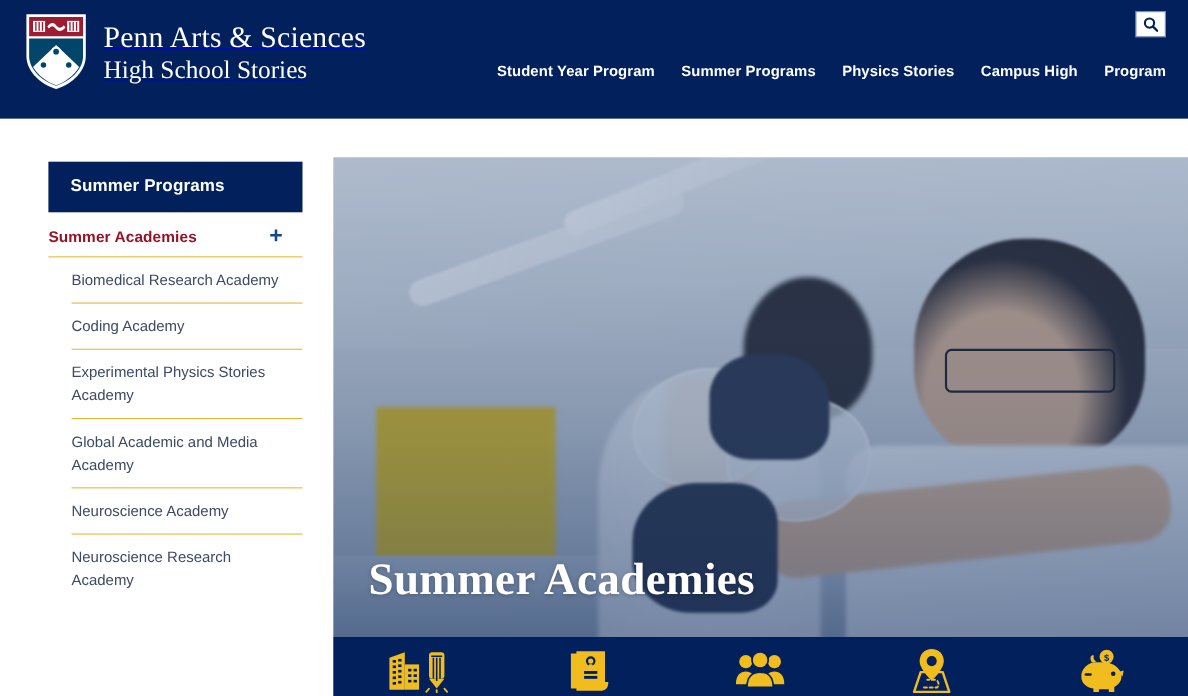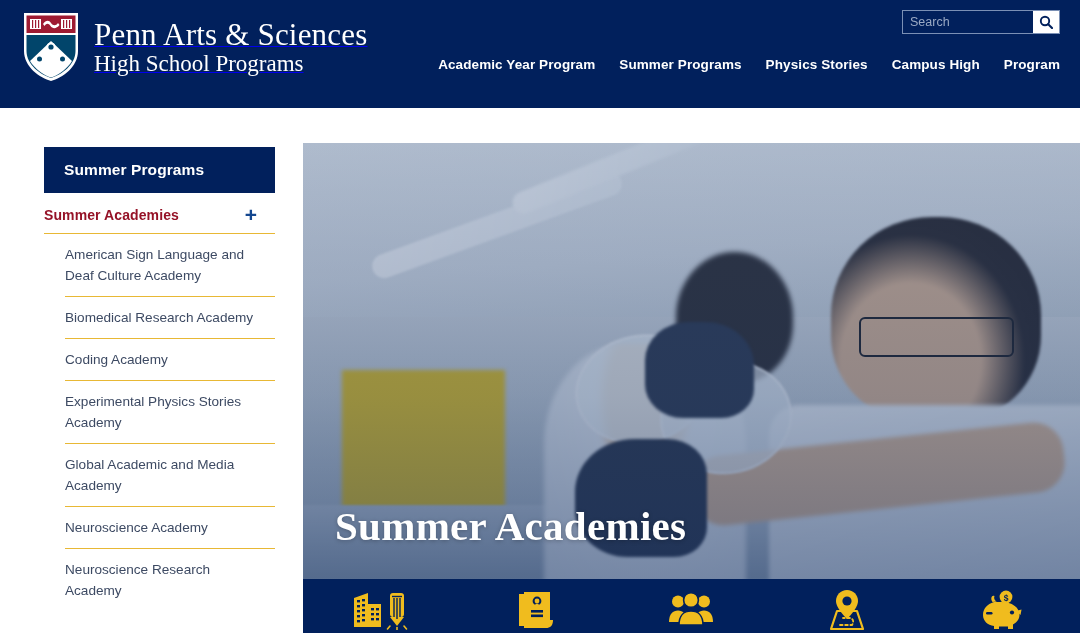--- a/index.html
+++ b/index.html
@@ -23,21 +23,21 @@
     display: flex; align-items: flex-start;
     gap: 14px;
   }
   .shield { width: 58px; height: 72px; display: block; }
   .brand-text {
     padding-top: 8px;
     font-family: "Liberation Serif", serif;
     color: #ffffff;
   }
   .brand-line1 {
-    font-size: 31px; line-height: 31px;
+    font-size: 27px; line-height: 31px;
     letter-spacing: .2px;
     white-space: nowrap;
   }
   .brand-line2 {
     font-size: 23px; line-height: 28px;
     white-space: nowrap;
   }
 
   .search-wrap {
     position: absolute;
@@ -314,59 +314,55 @@
         <circle cx="29" cy="36" r="4.6" fill="#ffffff"></circle>
         <circle cx="17.5" cy="48" r="4.4" fill="#ffffff"></circle>
         <circle cx="40.5" cy="48" r="4.4" fill="#ffffff"></circle>
         <circle cx="29" cy="36" r="2.6" fill="#01456b"></circle>
         <circle cx="17.5" cy="48" r="2.5" fill="#01456b"></circle>
         <circle cx="40.5" cy="48" r="2.5" fill="#01456b"></circle>
       </svg>
     </span>
     <span class="brand-text">
       <span class="brand-line1">Penn Arts &amp; Sciences</span><br>
-      <span class="brand-line2">High School Programs</span>
+      <span class="brand-line2">High School Stories</span>
     </span>
   </a>
 
   <div class="search-wrap">
-    <input class="search-input" type="text" placeholder="Search" style="">
     <button class="search-btn">
       <span>
         <svg width="14" height="14" viewBox="0 0 14 14" xmlns="http://www.w3.org/2000/svg">
           <circle cx="6" cy="6" r="4.2" fill="none" stroke="#01205c" stroke-width="1.9"></circle>
           <line x1="9.2" y1="9.2" x2="13" y2="13" stroke="#01205c" stroke-width="2.1" stroke-linecap="round"></line>
         </svg>
       </span>
     </button>
   </div>
 
   <nav class="mainnav">
-    <a href="#">Academic Year Program</a>
+    <a href="#">Student Year Program</a>
     <a href="#">Summer Programs</a>
     <a href="#">Physics Stories</a>
     <a href="#">Campus High</a>
     <a href="#">Program</a>
   </nav>
 </div>
 
 <div class="page">
 
   <aside class="sidebar">
     <div class="sidebar-title">Summer Programs</div>
 
     <div class="sidebar-section">
       <span class="sidebar-section-label">Summer Academies</span>
       <span class="sidebar-plus">+</span>
     </div>
 
     <ul class="sidebar-list">
-      <li>
-          <a href="#">American Sign Language and Deaf Culture Academy</a>
-        </li>
       <li>
           <a href="#">Biomedical Research Academy</a>
         </li>
       <li>
           <a href="#">Coding Academy</a>
         </li>
       <li>
           <a href="#">Experimental Physics Stories Academy</a>
         </li>
       <li>

